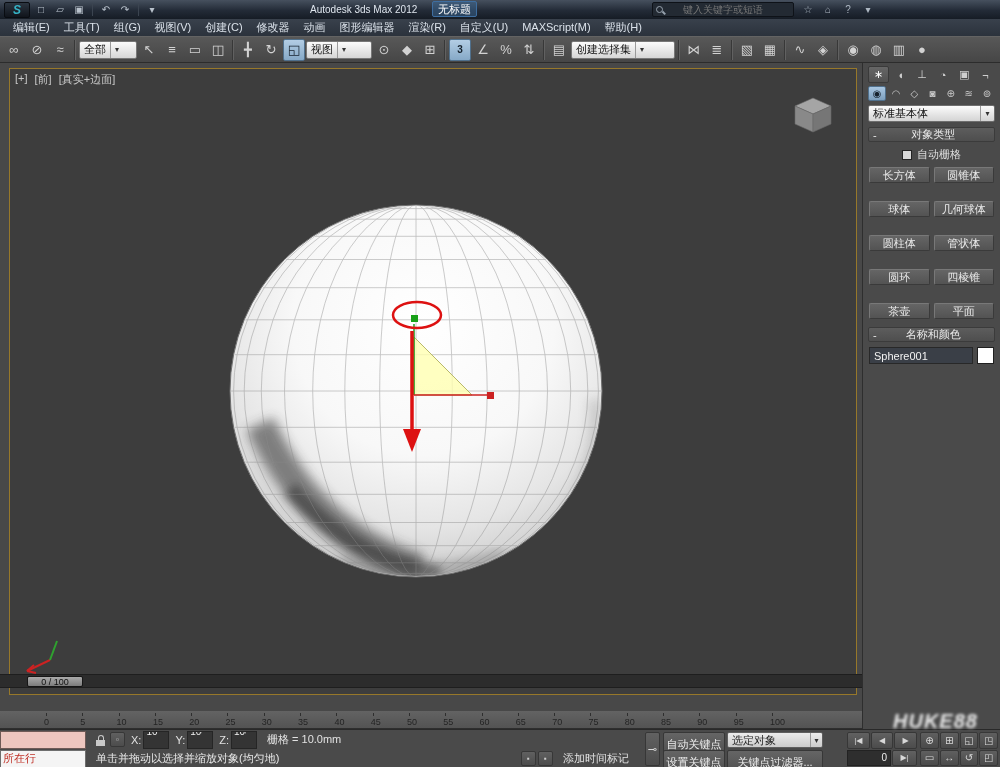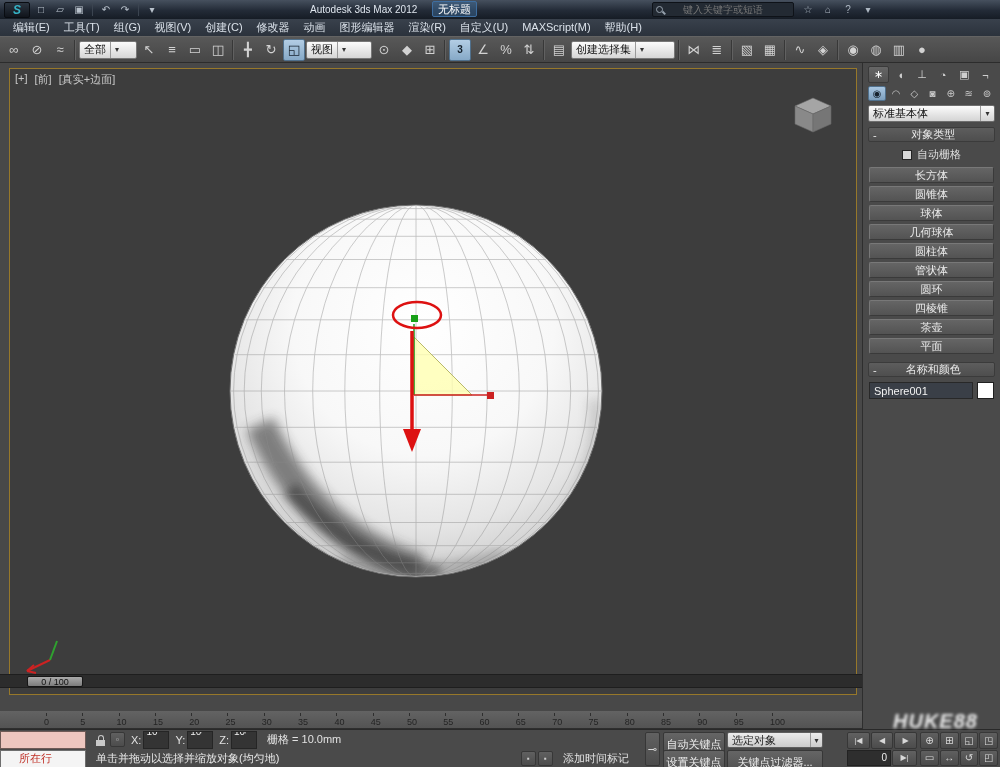--- a/index.html
+++ b/index.html
@@ -66,21 +66,21 @@
   .cp-cat.active{background:linear-gradient(#a9c7e2,#7d9fbd);color:#16222d;border:1px solid #50708c;}
   .cp-dd{height:17px;background:linear-gradient(#fbfbfb,#d4d4d4);border:1px solid #6e6e6e;border-radius:2px;
     color:#111;display:flex;align-items:center;padding-left:4px;margin-bottom:5px;}
   .cp-dd .dd-arrow{margin-left:auto;width:14px;height:100%;border-left:1px solid #9a9a9a;display:flex;
     align-items:center;justify-content:center;color:#333;font-size:8px;}
   .rollout-h{height:15px;background:linear-gradient(#5d5d5d,#4e4e4e);border:1px solid #3b3b3b;border-radius:2px;
     color:#e8e8e8;display:flex;align-items:center;padding:0 4px;font-size:11px;margin-top:5px;}
   .rollout-h .r-title{flex:1;text-align:center;}
   .autogrid{display:flex;align-items:center;justify-content:center;gap:5px;margin:5px 0 2px;color:#dedede;}
   .checkbox{width:10px;height:10px;background:#d8d8d8;border:1px solid #242424;}
-  .obj-grid{display:grid;grid-template-columns:1fr;gap:3px 4px;padding:3px 1px;}
+  .obj-grid{display:grid;grid-template-columns:1fr 1fr;gap:18px 4px;padding:3px 1px;}
   .obj-btn{height:16px;background:linear-gradient(#656565,#535353);border:1px solid #3a3a3a;
     border-top-color:#787878;border-left-color:#787878;border-radius:2px;color:#ebebeb;font-size:11px;
     display:flex;align-items:center;justify-content:center;white-space:nowrap;overflow:hidden;}
   .name-row{display:flex;gap:4px;padding:5px 1px;}
   .name-field{flex:1;height:17px;background:#3a3f47;border:1px solid #282828;color:#f2f2f2;
     display:flex;align-items:center;padding:0 4px;font-size:11px;}
   .color-swatch{width:17px;height:17px;background:#ffffff;border:1px solid #202020;}
 
   
   .trackbar{position:absolute;top:674px;left:0;width:862px;height:14px;background:#2c2c2c;
@@ -95,21 +95,21 @@
   .tick::before{content:"";position:absolute;left:2px;top:-4px;width:1px;height:3px;background:#2e2e2e;}
 
   
   .statusbar{position:absolute;bottom:0;left:0;right:0;height:38px;background:#4a4a4a;
     border-top:1px solid #292929;z-index:15;}
   .sb-row{position:absolute;left:0;height:19px;display:flex;align-items:center;}
   .sb-row.r1{top:0;width:100%;}
   .sb-row.r2{top:19px;width:100%;}
   .listener1{width:86px;height:18px;background:#edc6bf;border:1px solid #6e5a56;flex:none;}
   .listener2{width:86px;height:18px;background:#f4f4f4;border:1px solid #6e6e6e;color:#c03228;
-    display:flex;align-items:center;padding:0 18px;font-size:11px;flex:none;}
+    display:flex;align-items:center;padding:0 2px;font-size:11px;flex:none;}
   .sel-info{width:216px;height:16px;margin-left:3px;background:#454545;border:1px solid #383838;
     display:flex;align-items:center;padding:0 7px;color:#e8e8e8;flex:none;white-space:nowrap;overflow:hidden;}
   .prompt{width:430px;height:16px;margin-left:3px;display:flex;align-items:center;padding:0 7px;
     color:#e8e8e8;flex:none;white-space:nowrap;overflow:hidden;}
   .sb-mini{width:15px;height:15px;margin-left:2px;background:linear-gradient(#606060,#4c4c4c);
     border:1px solid #373737;border-radius:2px;color:#ccc;font-size:8px;display:flex;align-items:center;
     justify-content:center;flex:none;}
   .lockico{width:16px;height:16px;margin-left:6px;position:relative;flex:none;}
   .lockbody{position:absolute;left:4px;top:8px;width:9px;height:6px;background:#c9c9c9;}
   .lockarc{position:absolute;left:5.5px;top:3px;width:6px;height:5px;border:1.5px solid #c9c9c9;

